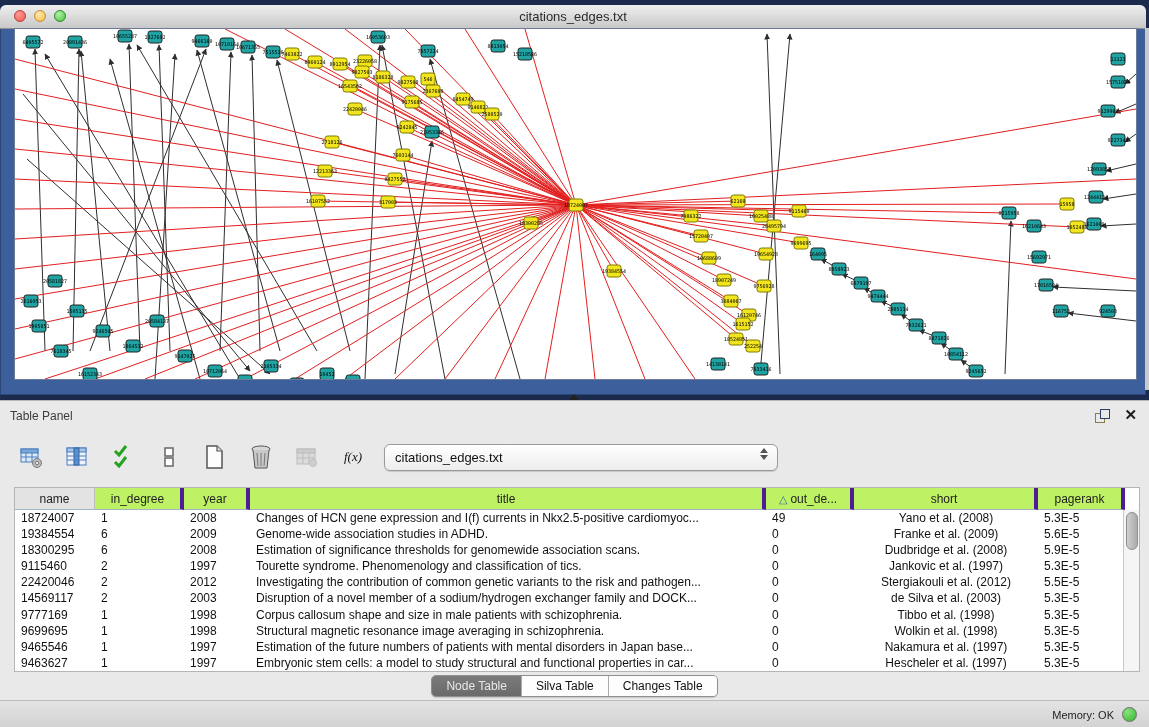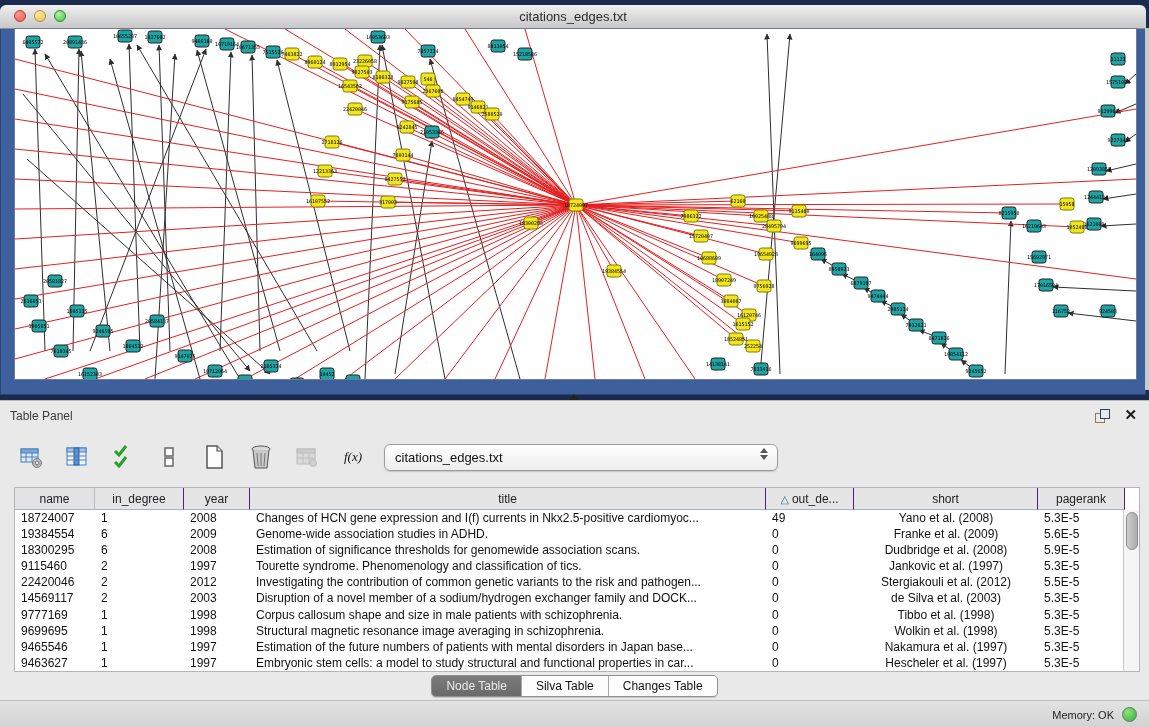--- a/index.html
+++ b/index.html
@@ -49,21 +49,21 @@
   .combo .spin{position:absolute;right:9px;top:3px;display:flex;flex-direction:column;gap:2px;}
   .combo .spin i{display:block;width:0;height:0;border-left:4px solid transparent;border-right:4px solid transparent;}
   .combo .spin .up{border-bottom:5px solid #555;}
   .combo .spin .dn{border-top:5px solid #555;}
 
   
   .tablebox{position:absolute;left:14px;top:86px;width:1126px;height:185px;background:#ffffff;
     border:1px solid #b5b5b5;box-sizing:border-box;}
   .thead{display:flex;height:22px;}
   .hcell{box-sizing:border-box;height:22px;line-height:22px;text-align:center;font-size:12px;color:#222;
-    background:#e5e5e5;border-right:1px solid #4c1d95;border-bottom:1px solid #9fb6c2;overflow:hidden;white-space:nowrap;cursor:pointer;}
+    background:#bef264;border-right:4px solid #4c1d95;border-bottom:1px solid #9fb6c2;overflow:hidden;white-space:nowrap;cursor:pointer;}
   .hcell.gray{background:#e3e3e3;border-right:1px solid #bdbdbd;}
   .hcell .sortmark{color:#2d6f9e;font-size:11px;margin-right:3px;}
   .tbody{position:relative;}
   .trow{display:flex;height:16.1px;cursor:default;}
   .tcell{box-sizing:border-box;font-size:12px;line-height:16px;color:#111;overflow:hidden;white-space:nowrap;
     padding-left:6px;}
   .tcell.center{text-align:center;padding-left:0;}
   .vscroll{position:absolute;right:0;top:22px;width:15px;height:161px;background:#f5f5f5;border-left:1px solid #c9c9c9;}
   .vscroll .thumb{position:absolute;left:2px;top:2px;width:10px;height:36px;background:linear-gradient(90deg,#cfcfcf,#ababab);
     border:1px solid #8f8f8f;border-radius:6px;}

